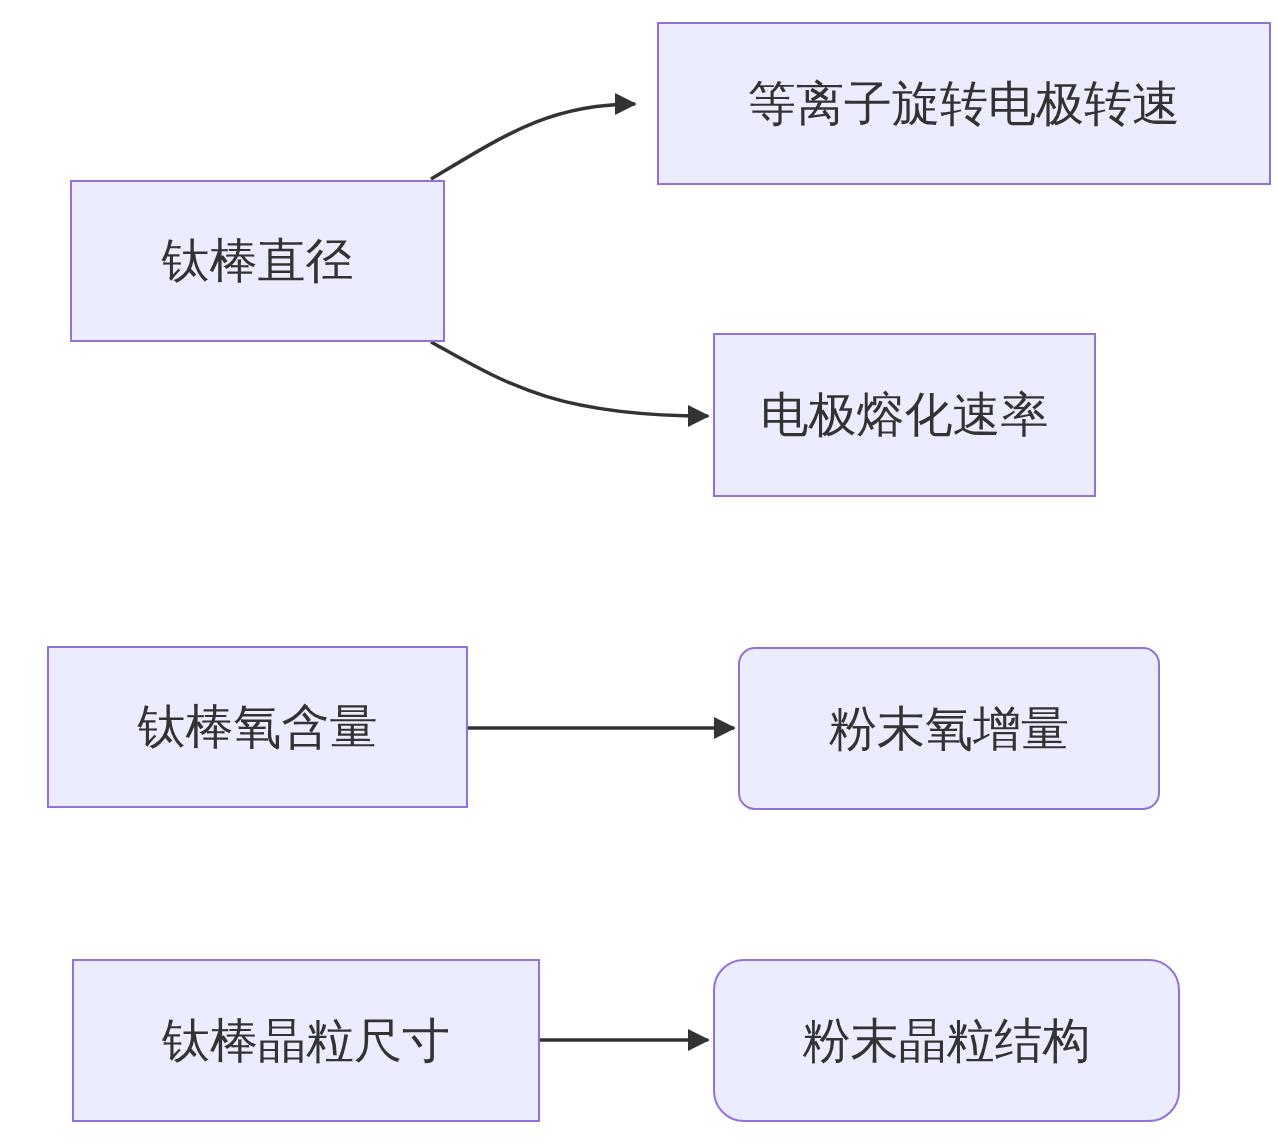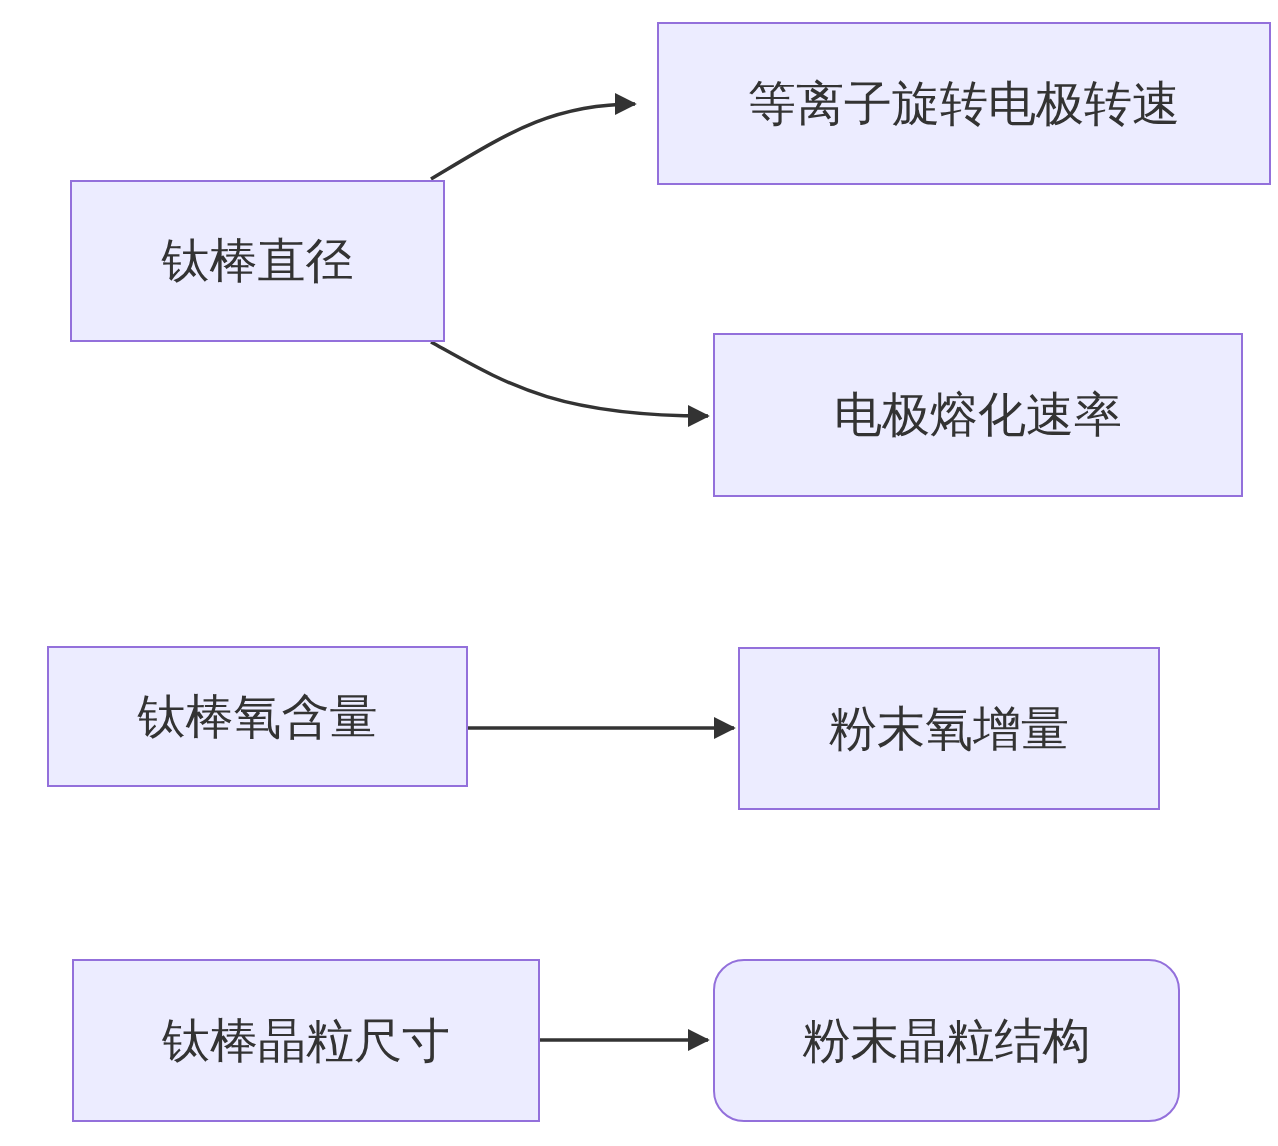--- a/index.html
+++ b/index.html
@@ -41,23 +41,23 @@
     border: 2.5px solid var(--node-border);
     color: var(--text-color);
     font-size: 48px;
     line-height: 1.2;
     text-align: center;
     white-space: nowrap;
   }
   
   .node-rod-diameter          { left: 70px;  top: 180px; width: 375px; height: 162px; }
   .node-electrode-speed       { left: 641px; top: 22px;  width: 614px; height: 163px; margin-left: 16px; }
-  .node-melt-rate             { left: 713px; top: 333px; width: 530px; height: 164px; }
-  .node-rod-oxygen            { left: 47px;  top: 646px; width: 421px; height: 141px; }
-  .node-powder-oxygen         { left: 738px; top: 647px; width: 422px; height: 163px; }
+  .node-melt-rate             { left: 713px; top: 333px; width: 383px; height: 164px; }
+  .node-rod-oxygen            { left: 47px;  top: 646px; width: 421px; height: 162px; }
+  .node-powder-oxygen         { left: 738px; top: 647px; width: 422px; height: 163px; border-radius: 17px; }
   .node-rod-grain-size        { left: 24px;  top: 959px; width: 468px; height: 163px; margin-left: 48px; }
   .node-powder-grain          { left: 713px; top: 959px; width: 467px; height: 163px; border-radius: 31px; }
 </style>
 </head>
 <body>
 
 <div class="canvas">
 
   <svg class="edges-layer" viewBox="0 0 1278 1146" xmlns="http://www.w3.org/2000/svg" aria-hidden="true">
     <defs>

